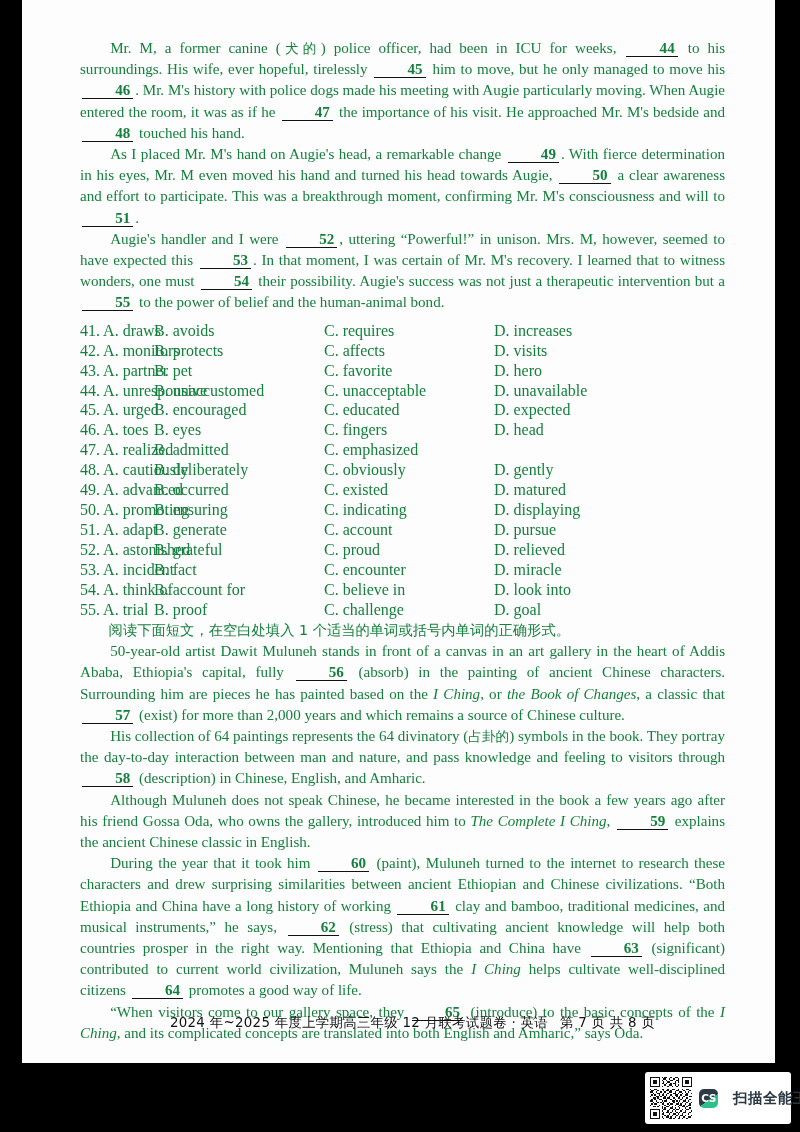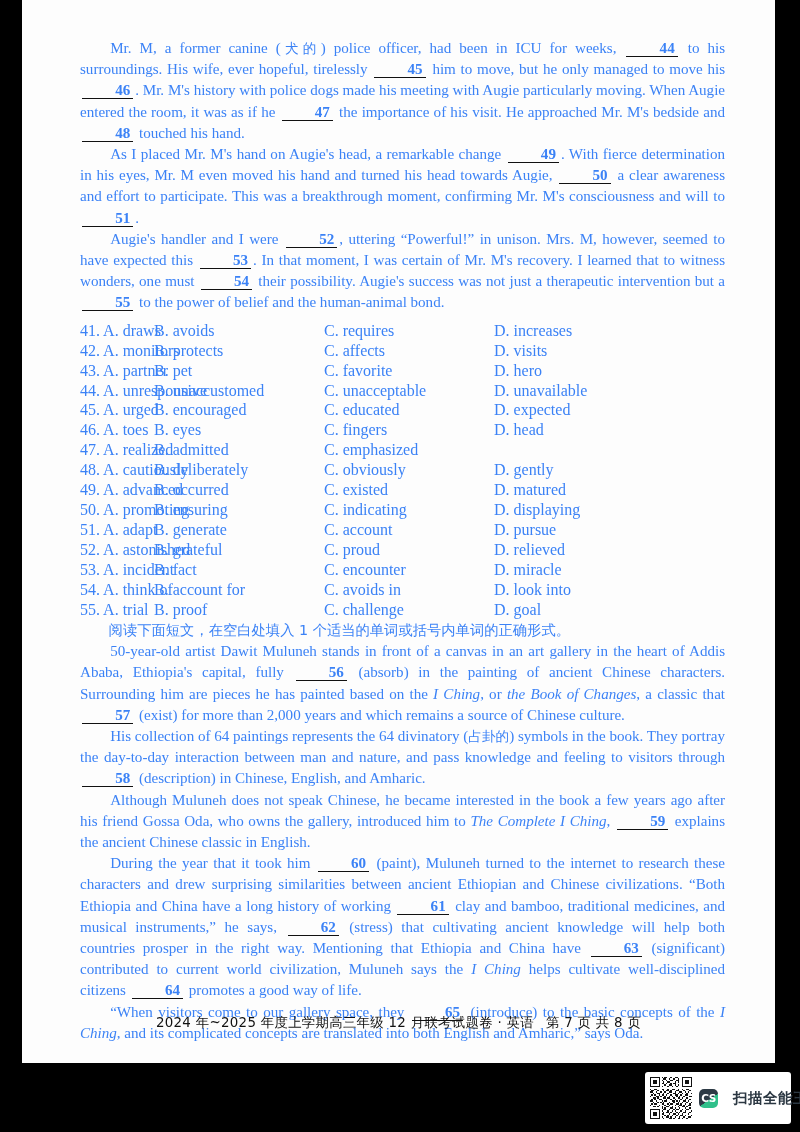--- a/index.html
+++ b/index.html
@@ -32,21 +32,21 @@
     height: 1063px;
     padding: 0;
     box-sizing: border-box;
   }
 
   .content {
     position: absolute;
     left: 58px;
     top: 38px;
     width: 645px;
-    color: #3b82f6;
+    color: #15803d;
   }
 
   p.para {
     margin: 0 0 0px 0;
     font-size: 15.1px;
     line-height: 21.2px;
     text-align: justify;
     text-justify: inter-word;
     text-indent: 2.0em;
     letter-spacing: -0.02px;
@@ -110,20 +110,21 @@
     position: absolute;
     left: 0;
     top: 1014px;
     width: 753px;
     text-align: center;
     font-family: "DejaVu Sans", "Liberation Sans", sans-serif;
     font-size: 13.4px;
     letter-spacing: 0.3px;
     color: #111;
     font-weight: 500;
+    padding-left: 14px;
   }
   .footer .sp { display:inline-block; width: 12px; }
 
   
   #watermark {
     position: absolute;
     left: 645px;
     top: 1072px;
     width: 146px;
     height: 52px;
@@ -272,21 +273,21 @@
           </div>
           <div class="optrow">
             <span class="num">53. A. incident</span>
             <span class="oB">B. fact</span>
             <span class="oC">C. encounter</span>
             <span class="oD">D. miracle</span>
           </div>
           <div class="optrow">
             <span class="num">54. A. think of</span>
             <span class="oB">B. account for</span>
-            <span class="oC">C. avoids in</span>
+            <span class="oC">C. believe in</span>
             <span class="oD">D. look into</span>
           </div>
           <div class="optrow">
             <span class="num">55. A. trial</span>
             <span class="oB">B. proof</span>
             <span class="oC">C. challenge</span>
             <span class="oD">D. goal</span>
           </div>
         </div>
 

